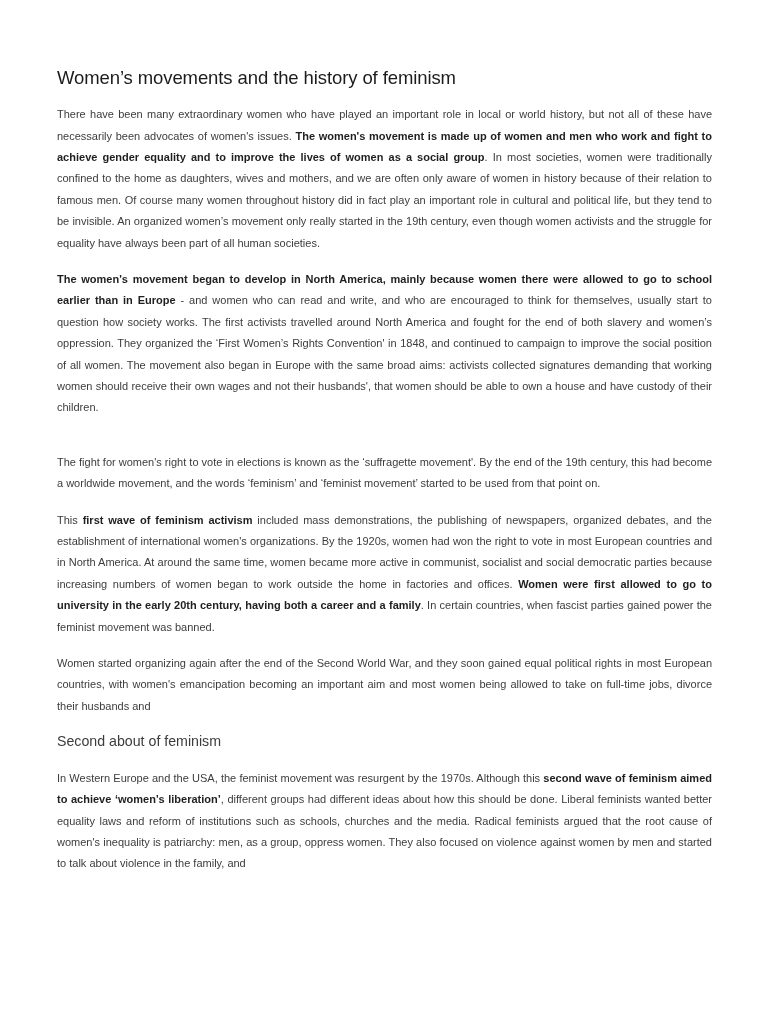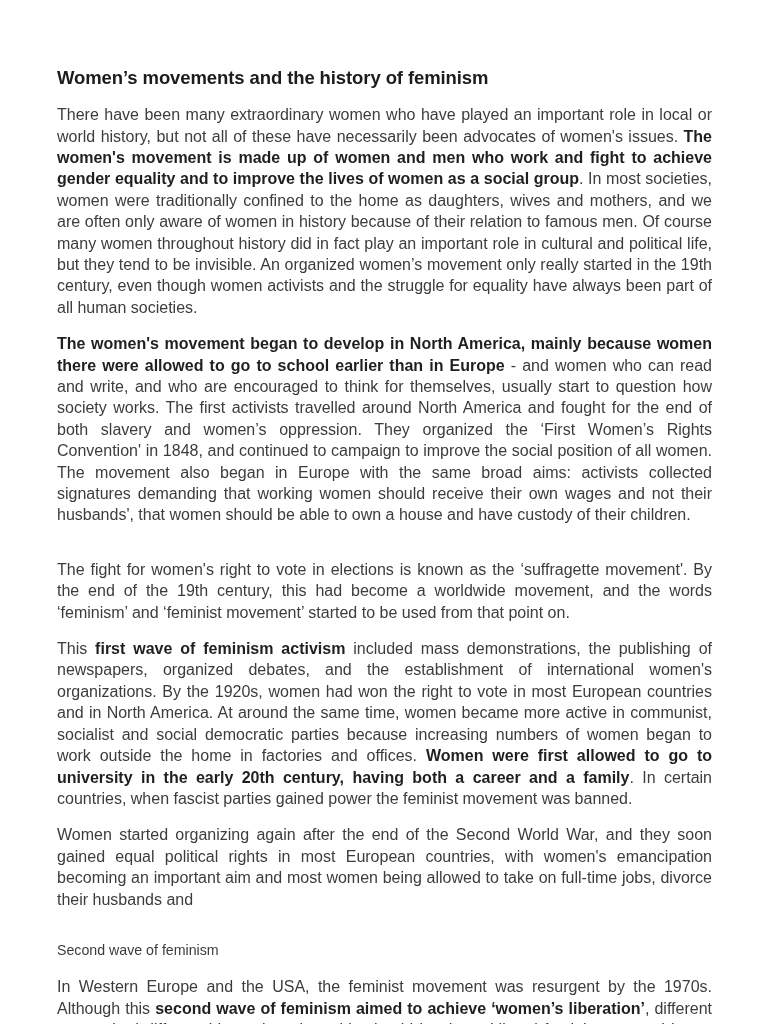--- a/index.html
+++ b/index.html
@@ -21,38 +21,38 @@
     box-sizing: border-box;
   }
   .content {
     position: absolute;
     left: 57px;
     top: 66px;
     width: 655px;
   }
   .doc-title {
     font-size: 18.5px;
-    font-weight: bold;
+    font-weight: normal;
     color: #1c1c1e;
     line-height: 1.25;
     margin: 0 0 15px 0;
     letter-spacing: -0.1px;
   }
   p.para {
-    font-size: 16px;
+    font-size: 11px;
     line-height: 21.4px;
     text-align: justify;
     text-justify: inter-word;
     margin: 0 0 15px 0;
     color: #3c3c3e;
     -webkit-hyphens: none;
     hyphens: none;
   }
   p.para.tight {
-    margin-bottom: 16px;
+    margin-bottom: 0;
   }
   .section-head {
     font-size: 14.2px;
     line-height: 21.4px;
     font-weight: normal;
     color: #3c3c3e;
     margin: 0 0 15px 0;
     text-align: left;
   }
   .spacer-lg {
@@ -90,18 +90,18 @@
 
 
     <p class="para"><span>The fight for women's right to vote in elections is known as the ‘suffragette movement'. By the end of the 19th century, this had become a worldwide movement, and the words ‘feminism’ and ‘feminist movement’ started to be used from that point on.</span></p>
 
     <p class="para"><span>This </span><b>first wave of feminism activism</b><span> included mass demonstrations, the publishing of newspapers, organized debates, and the establishment of international women's organizations. By the 1920s, women had won the right to vote in most European countries and in North America. At around the same time, women became more active in communist, socialist and social democratic parties because increasing numbers of women began to work outside the home in factories and offices. </span><b>Women were first allowed to go to university in the early 20th century, having both a career and a family</b><span>. In certain countries, when fascist parties gained power the feminist movement was banned.</span></p>
 
     <p class="para tight"><span>Women started organizing again after the end of the Second World War, and they soon gained equal political rights in most European countries, with women's emancipation becoming an important aim and most women being allowed to take on full-time jobs, divorce their husbands and</span></p>
 
     <div class="spacer-md"></div>
 
-    <div class="section-head">Second wave of feminism</div>
+    <div class="section-head">Second about of feminism</div>
 
     <p class="para"><span>In Western Europe and the USA, the feminist movement was resurgent by the 1970s. Although this </span><b>second wave of feminism aimed to achieve ‘women’s liberation’</b><span>, different groups had different ideas about how this should be done. Liberal feminists wanted better equality laws and reform of institutions such as schools, churches and the media. Radical feminists argued that the root cause of women's inequality is patriarchy: men, as a group, oppress women. They also focused on violence against women by men and started to talk about violence in the family, and</span></p>
 
   </div>
 </div>
 
 </body></html>

